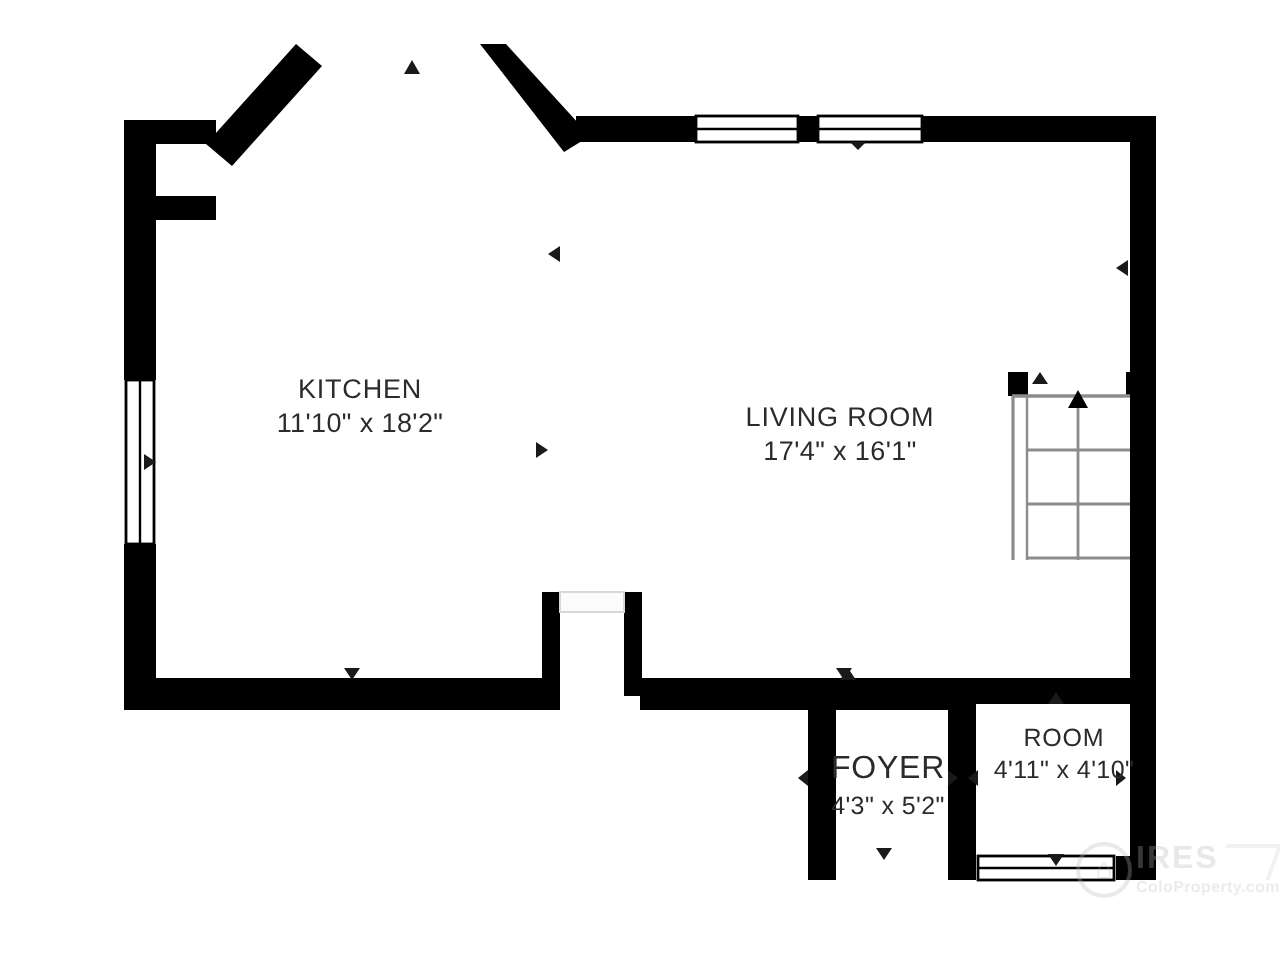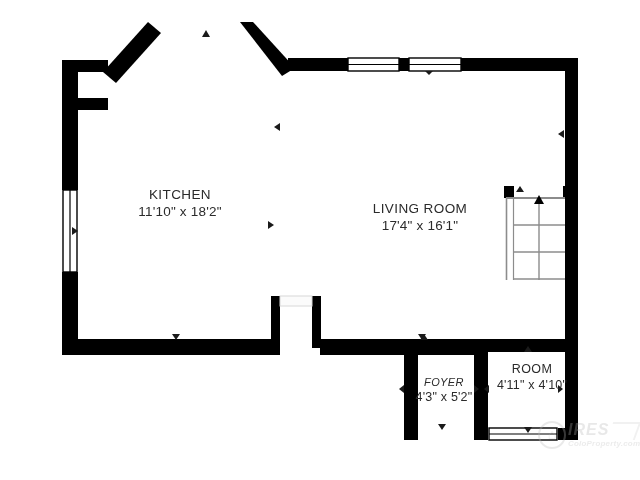--- a/index.html
+++ b/index.html
@@ -42,36 +42,35 @@
   }
   .room-label .rl-dims {
     display: block;
     font-size: 13.5px;
     letter-spacing: 0.2px;
     font-weight: 400;
   }
   #label-kitchen { left: 90px; top: 186px; width: 180px; }
   #label-living  { left: 355px; top: 200px; width: 130px; }
   #label-foyer   { left: 402px; top: 375px; width: 84px; }
-  #label-foyer .rl-name { font-size: 11px; font-style: italic; }
+  #label-foyer .rl-name { font-size: 16px; }
   #label-foyer .rl-dims { font-size: 12.5px; }
   #label-room    { left: 482px; top: 361px; width: 100px; }
   #label-room .rl-name { font-size: 12.5px; }
   #label-room .rl-dims { font-size: 12.5px; }
 
   
   #watermark {
     position: absolute;
     left: 538px;
     top: 416px;
     width: 100px;
     height: 42px;
     opacity: 0.30;
     pointer-events: none;
-    font-style: italic;
   }
   #watermark .wm-badge {
     position: absolute;
     left: 0px;
     top: 5px;
     width: 28px;
     height: 28px;
     border-radius: 50%;
     border: 2px solid #b9b9b9;
     box-sizing: border-box;

